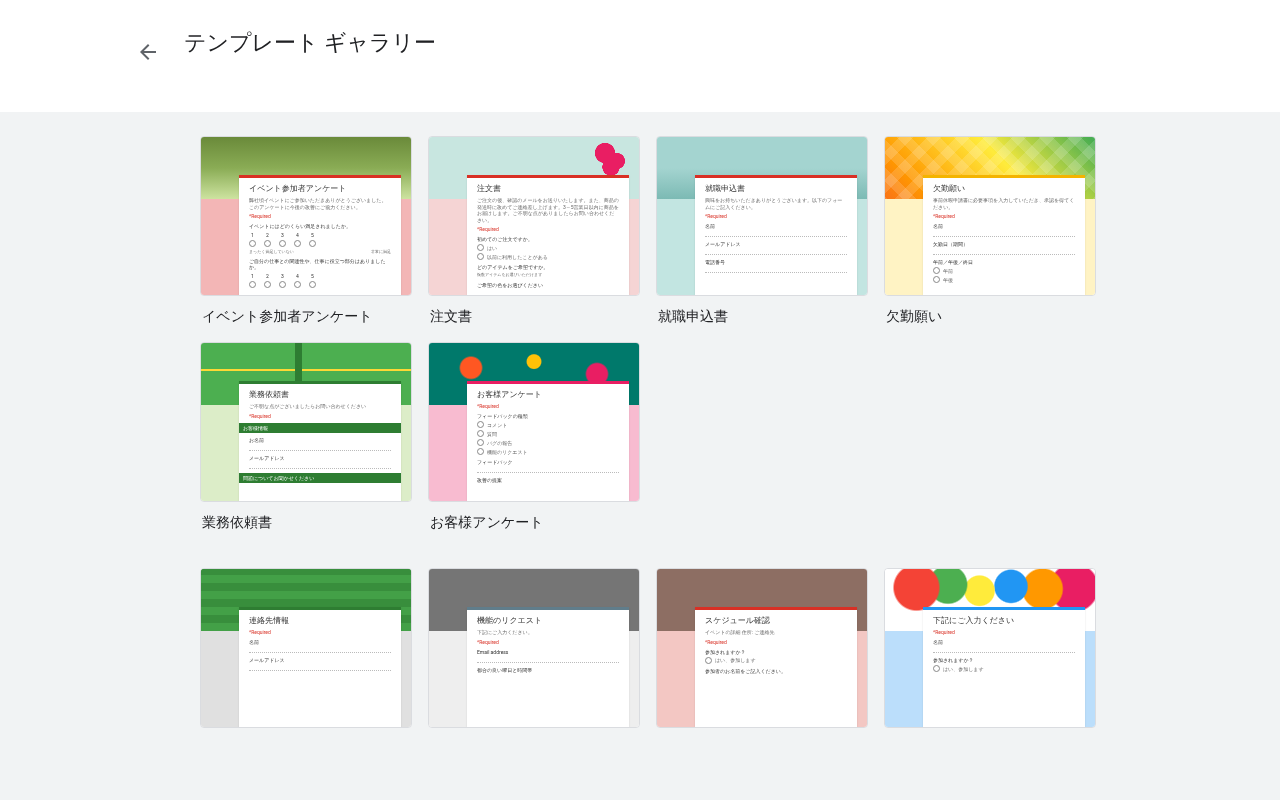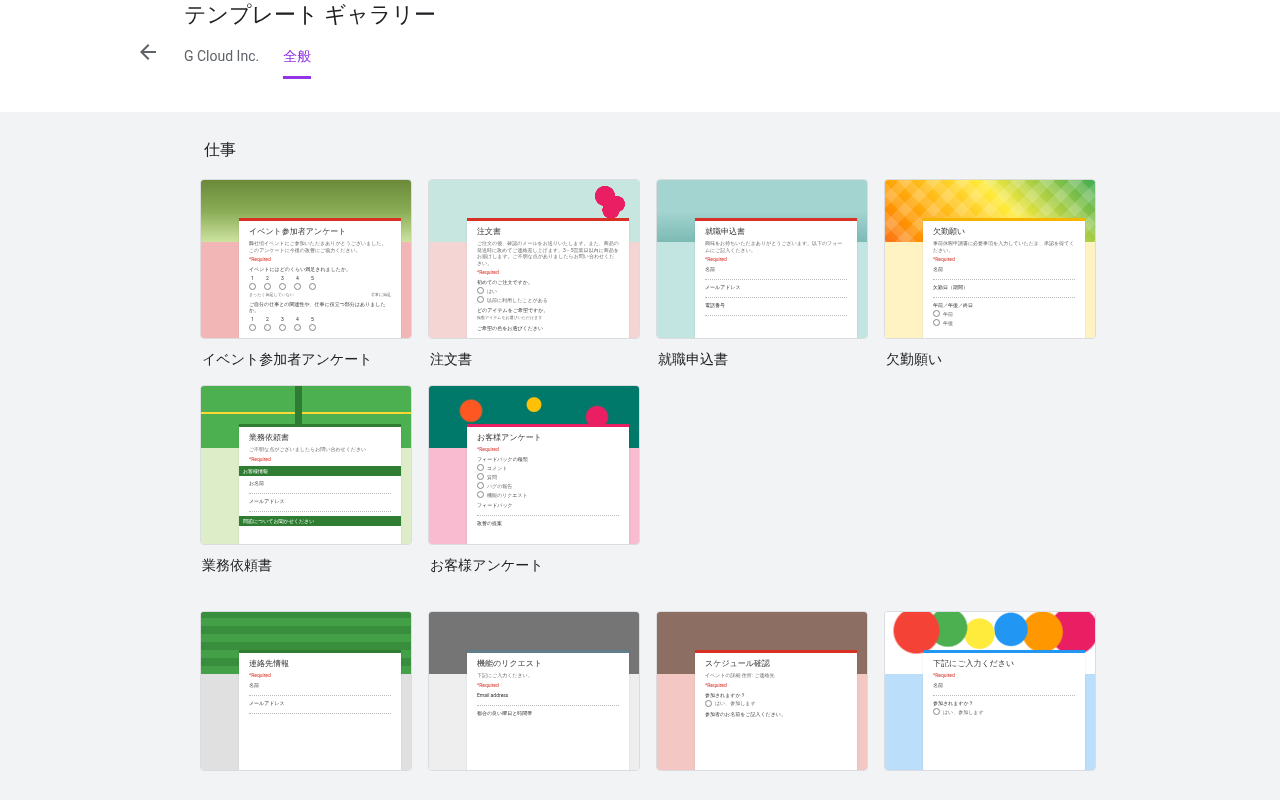--- a/index.html
+++ b/index.html
@@ -1,20 +1,20 @@
 <!DOCTYPE html>
 <html><head>
 <meta charset="utf-8">
 <style>
   * { box-sizing: border-box; margin: 0; padding: 0; }
   body { font-family: 'Roboto', 'Arial', sans-serif; background: #fff; color: #202124; }
   .header { height: 112px; padding-left: 128px; background: #fff; }
   .back-btn { position: absolute; left: 128px; top: 32px; width: 40px; height: 40px; display: flex; align-items: center; justify-content: center; cursor: pointer; border-radius: 50%; }
   .back-btn svg { width: 24px; height: 24px; fill: #5f6368; }
-  .page-title { font-size: 22px; font-weight: 400; color: #202124; margin-left: 56px; }
+  .page-title { font-size: 22px; font-weight: 400; color: #202124; margin-left: 56px; padding-top: 28px; }
   .tabs { display: flex; gap: 24px; margin-left: 56px; margin-top: 18px; }
   .tab { font-size: 14px; color: #5f6368; padding-bottom: 10px; cursor: pointer; border-bottom: 3px solid transparent; }
   .tab.active { color: #9334e6; border-bottom: 3px solid #9334e6; font-weight: 500; }
   .content { background: #f1f3f4; padding: 24px 0 60px 0; min-height: calc(100vh - 112px); }
   .inner { max-width: 920px; margin: 0 auto; padding: 0 20px 0 20px; }
   .section-title { font-size: 16px; color: #202124; margin: 4px 0 18px 4px; }
   .grid { display: grid; grid-template-columns: repeat(4, 212px); gap: 16px; margin-bottom: 36px; }
   .card { cursor: pointer; }
   .thumb { width: 212px; height: 160px; border: 1px solid #dadce0; border-radius: 4px; overflow: hidden; background: #fff; position: relative; }
   .thumb-top { height: 62px; width: 100%; }
@@ -77,30 +77,25 @@
 </head>
 <body>
 
 <div class="header">
   <div class="back-btn">
     <svg viewBox="0 0 24 24">
         <path d="M20 11H7.83l5.59-5.59L12 4l-8 8 8 8 1.41-1.41L7.83 13H20v-2z"></path>
       </svg>
   </div>
   <div class="page-title">テンプレート ギャラリー</div>
-  <div class="tabs">
-    <div class="tab">G Cloud Inc.</div>
-    <div class="tab active">全般</div>
-  </div>
 </div>
 
 <div class="content">
   <div class="inner">
 
-    <div class="section-title">仕事</div>
     <div class="grid">
 
       <div class="card">
         <div class="thumb">
           <div class="thumb-top bg-event"></div>
           <div class="thumb-bottom-bg bg-event-fill"></div>
           <div class="thumb-body">
             <div class="accent-bar" style="background:#d93025"></div>
             <div class="ft">イベント参加者アンケート</div>
             <div class="fd">弊社頃イベントにご参加いただきありがとうございました。このアンケートに今後の改善にご協力ください。</div>

